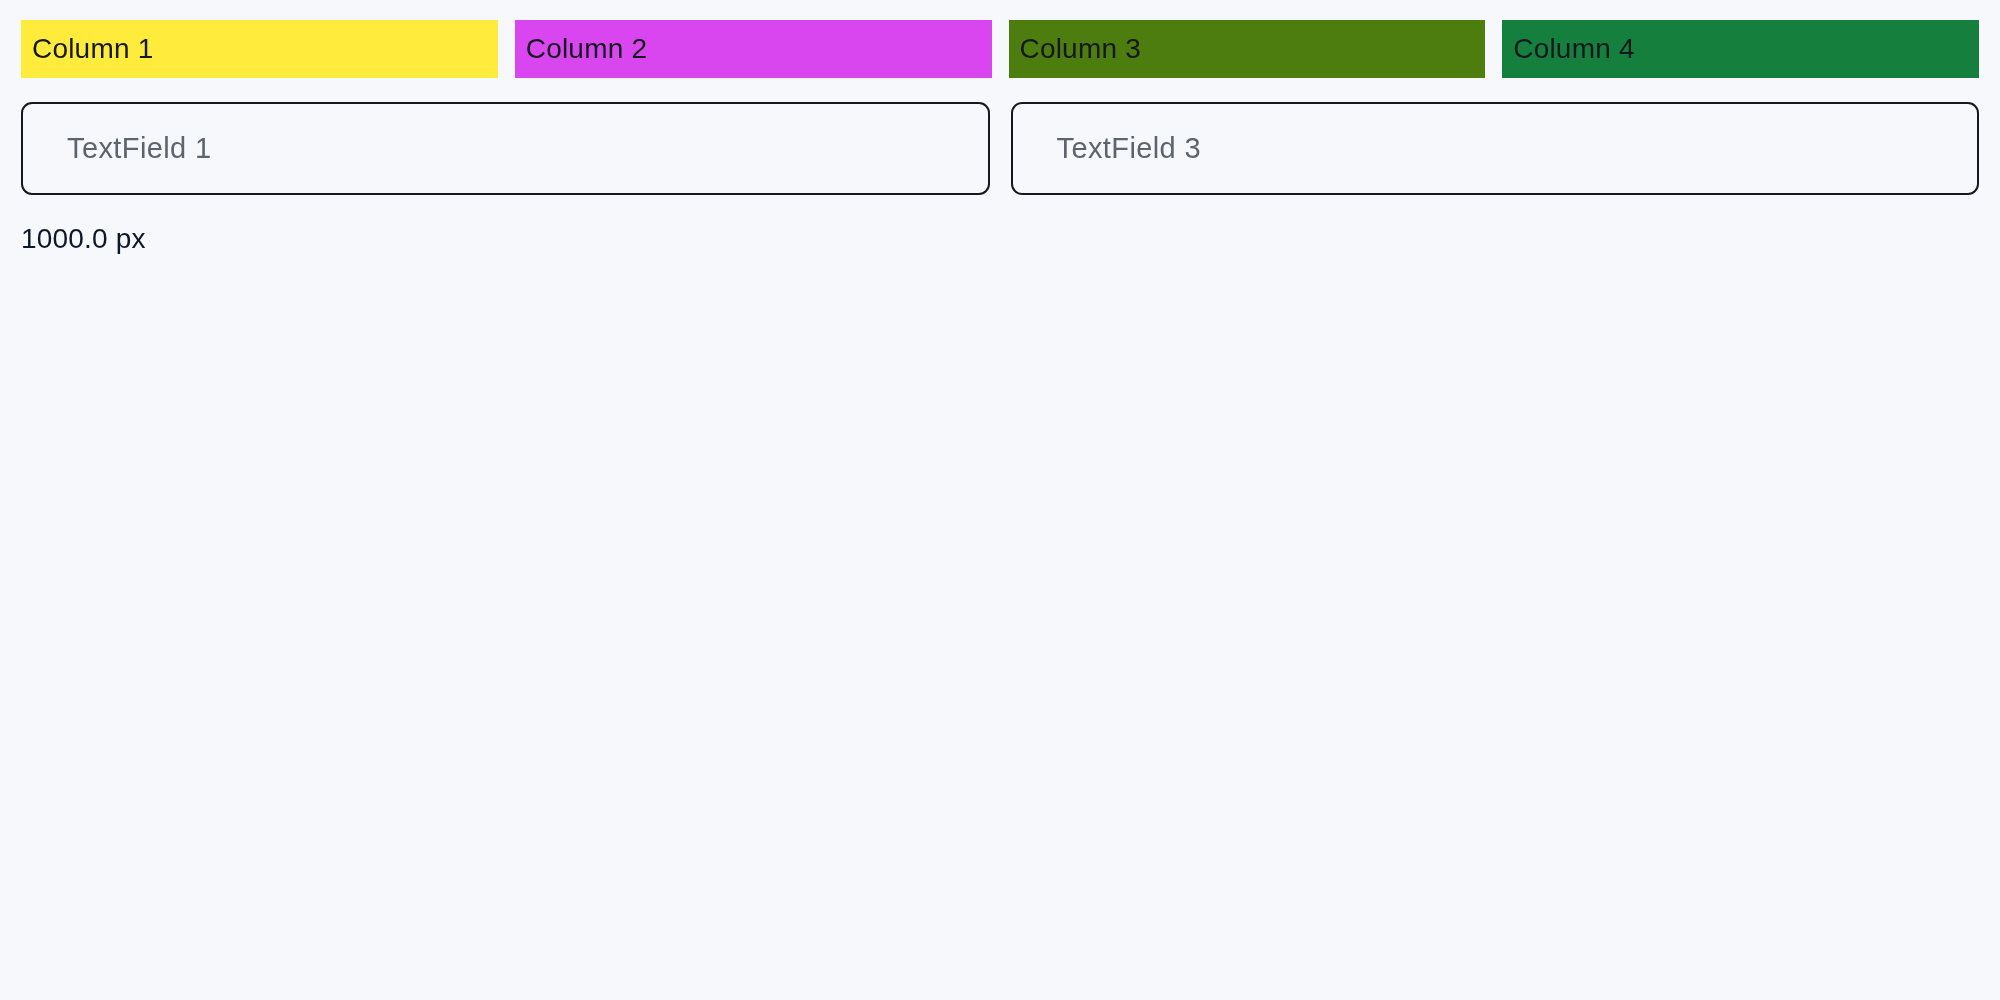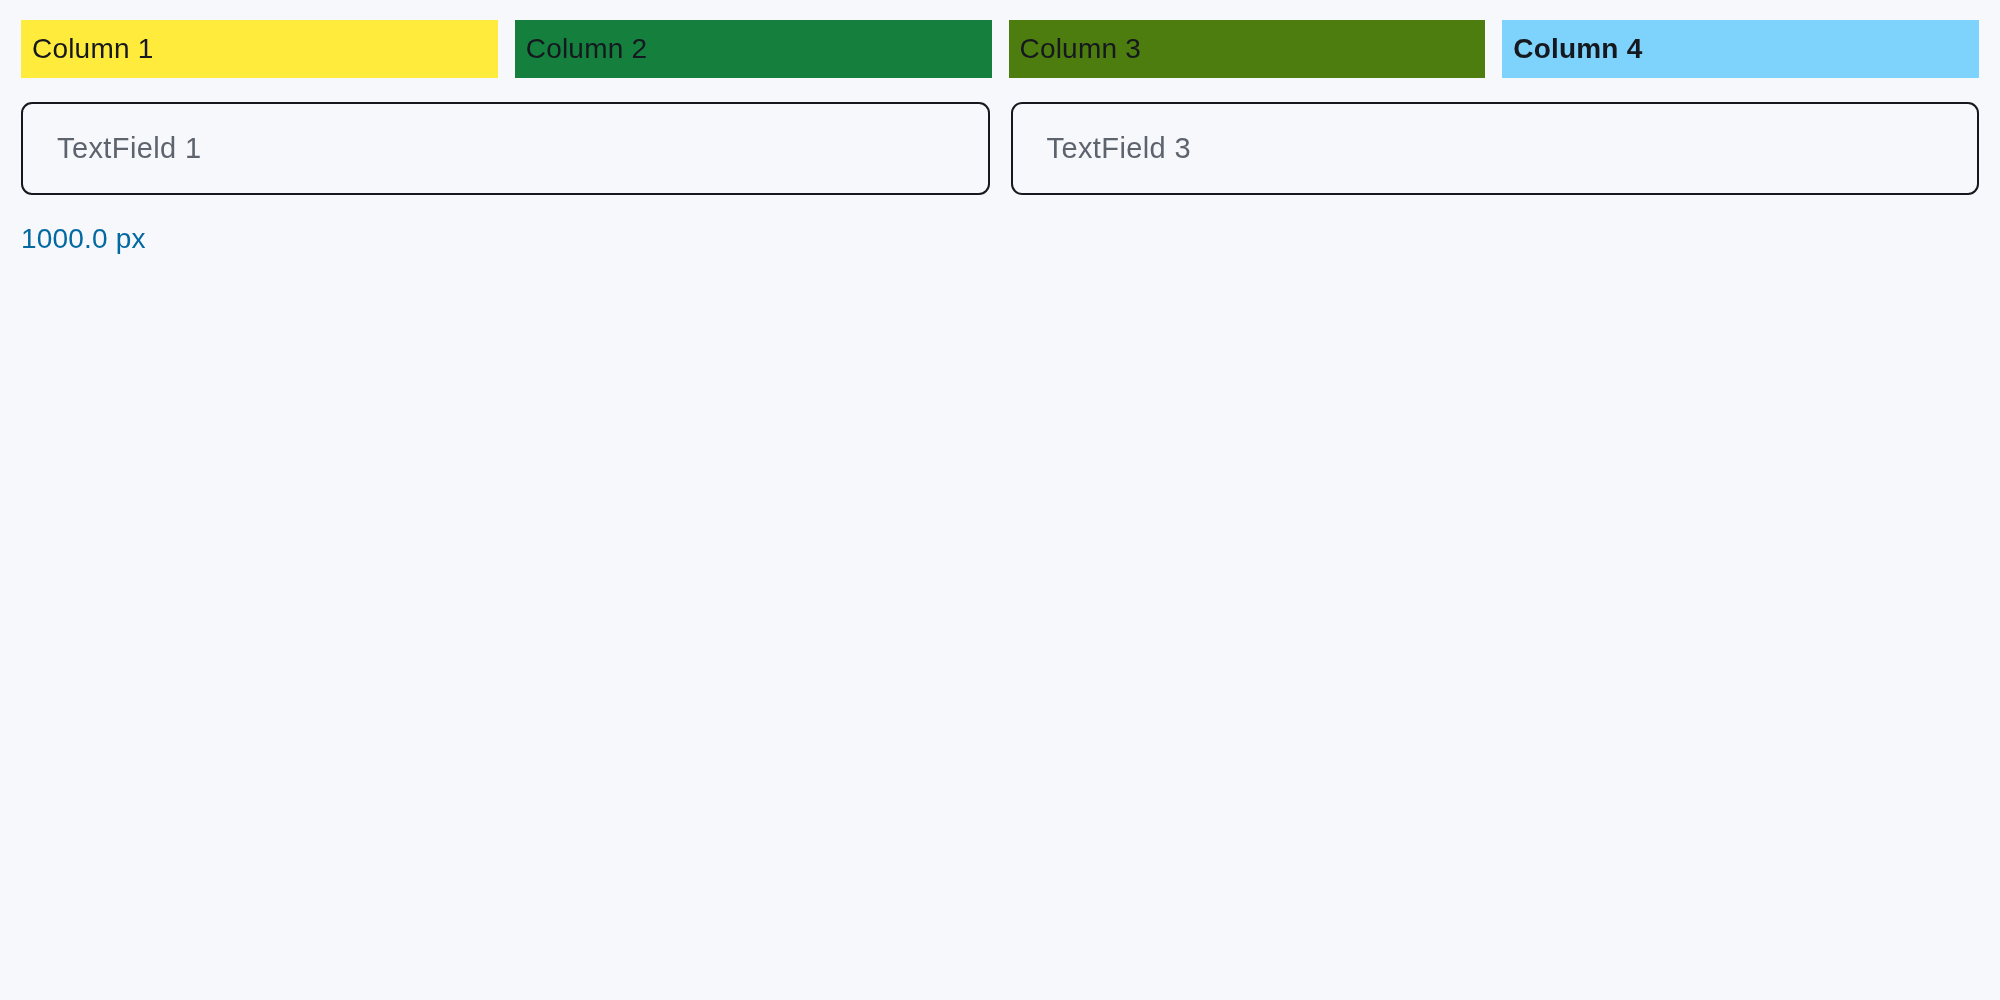--- a/index.html
+++ b/index.html
@@ -35,52 +35,52 @@
     margin: 24px 21px 0 21px;
     height: 93px;
   }
   .text-field {
     flex: 1 1 0;
     box-sizing: border-box;
     height: 93px;
     background: transparent;
     border: 2.5px solid #15181e;
     border-radius: 11px;
-    padding: 0 0 0 34px;
+    padding: 0 0 0 44px;
     font-family: "Liberation Sans", sans-serif;
     font-size: 29px;
     color: #3c4047;
     letter-spacing: 0.4px;
     outline: none;
   }
   .text-field::placeholder {
     color: #5e646e;
     opacity: 1;
   }
   .width-label {
     margin: 28px 0 0 21px;
     font-size: 28px;
-    color: #0369a1;
+    color: #0f172a;
     letter-spacing: 0.2px;
   }
 </style>
 </head>
 <body style="background: rgb(247, 248, 252);">
 
 <div class="header-row">
   <div class="header-col" style="background: rgb(255, 235, 59);">
     <span>Column 1</span>
   </div>
-  <div class="header-col" style="background: #15803d;">
+  <div class="header-col" style="background: #d946ef;">
     <span>Column 2</span>
   </div>
   <div class="header-col" style="background: #4d7c0f;">
     <span>Column 3</span>
   </div>
-  <div class="header-col" style="background: #7dd3fc; font-weight: bold;">
+  <div class="header-col" style="background: #15803d;">
     <span>Column 4</span>
   </div>
 </div>
 
 <div class="fields-row">
   <input class="text-field" type="text" placeholder="TextField 1" style="">
   <input class="text-field" type="text" placeholder="TextField 3" style="">
 </div>
 
 <div class="width-label">1000.0 px</div>

